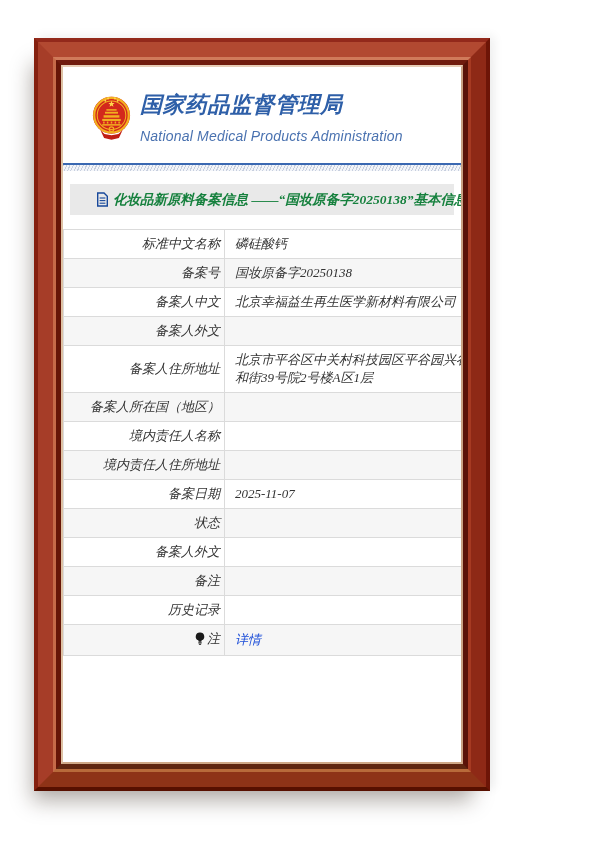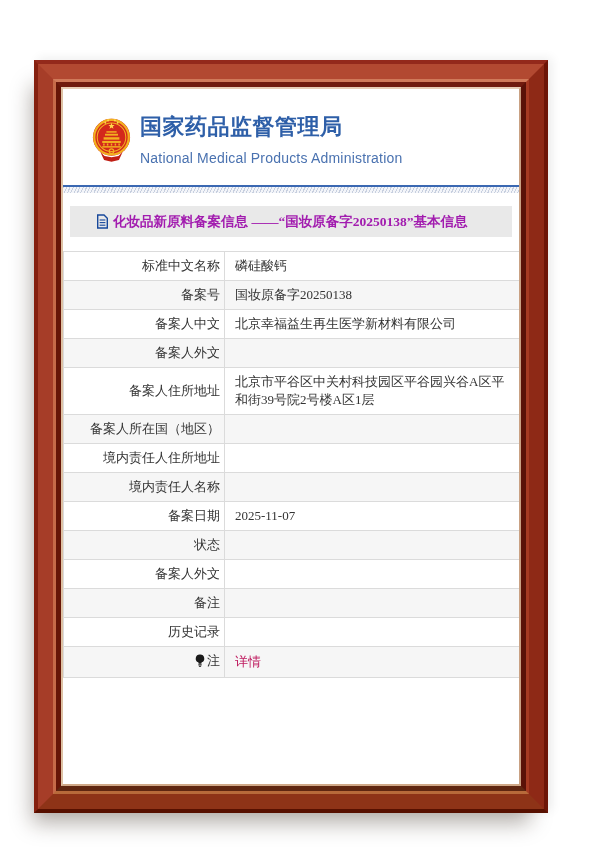--- a/index.html
+++ b/index.html
@@ -1,54 +1,54 @@
 <!DOCTYPE html>
 <html><head>
 <meta charset="utf-8">
 <style>
   html,body{margin:0;padding:0;}
   body{
     width:600px;height:849px;background:#ffffff;overflow:hidden;position:relative;
     font-family:"Liberation Sans",sans-serif;
   }
   
-  .f1{position:absolute;left:34px;top:60px;width:514px;height:753px;box-sizing:border-box;
+  .f1{position:absolute;left:34px;top:38px;width:456px;height:753px;box-sizing:border-box;
       border:4px solid;border-color:#93291b #6d1507 #571000 #85200f;
-      box-shadow:-10px 18px 20px -8px rgba(40,25,15,.35), 4px -2px 10px rgba(0,0,0,.07);}
+      box-shadow:-10px 18px 20px -8px rgba(40,25,15,.35), 4px -2px 10px rgba(0,0,0,.07);font-style:italic;}
   .f2{width:100%;height:100%;box-sizing:border-box;border:15px solid;
       border-color:#b24931 #8e2916 #8e3317 #a63d28;}
   .f3{width:100%;height:100%;box-sizing:border-box;border:3px solid;
       border-color:#d07a5a #a63a22 #b86a3a #c66a48;}
   .f4{width:100%;height:100%;box-sizing:border-box;border:5px solid;
       border-color:#701b0e #5a1208 #5f2610 #661507;}
   .f5{width:100%;height:100%;box-sizing:border-box;border:2px solid;
       border-color:#e7cdb6 #c9a183 #cfa887 #dec2a4;}
   
   .page{width:100%;height:100%;background:#ffffff;box-sizing:border-box;overflow:hidden;}
   .header{display:flex;align-items:center;margin:25px 0 0 28px;}
   .emblem{width:41px;height:52px;flex:0 0 auto;}
   .org{margin-left:8px;}
   .org-cn{font-size:22px;font-weight:bold;color:#2e5fa8;letter-spacing:.5px;line-height:1.2;}
   .org-en{font-size:14px;color:#4a72b0;margin-top:10px;letter-spacing:.2px;}
   .divider{margin-top:19px;border-top:2px solid #3a68b2;height:6px;
       background:repeating-linear-gradient(115deg,#c7cfdf 0 1px,#f3f5f9 1px 3px);}
   .titlebar{margin:13px 7px 0 7px;height:31px;background:#e9e9e9;
       display:flex;align-items:center;padding-left:26px;box-sizing:border-box;}
   .titlebar .ttl{font-family:"Liberation Serif","DejaVu Serif",serif;
-      font-size:13.5px;font-weight:bold;color:#a21caf;margin-left:4px;white-space:nowrap;}
+      font-size:13.5px;font-weight:bold;color:#15803d;margin-left:4px;white-space:nowrap;}
   .doc-icon{display:inline-flex;align-items:center;}
   
   table.filing{border-collapse:collapse;width:462px;margin:14px auto 0 auto;
       font-family:"Liberation Serif","DejaVu Serif",serif;font-size:13px;color:#333;}
   table.filing th,table.filing td{border:1px solid #dbdbdb;vertical-align:middle;
       padding:5px 10px;line-height:18px;font-weight:normal;}
   table.filing th{width:146px;text-align:right;padding-right:4px;white-space:nowrap;}
   table.filing tr:nth-child(even){background:#f6f6f6;}
   table.filing td{text-align:left;}
-  table.filing a{color:#be185d;text-decoration:none;margin-top:16px;}
+  table.filing a{color:#1d4ed8;text-decoration:none;margin-top:16px;}
   .bulb{display:inline-block;vertical-align:-2px;margin-right:2px;}
 </style>
 </head>
 <body>
 
 <div class="f1">
  <div class="f2">
   <div class="f3">
    <div class="f4">
     <div class="f5">
@@ -121,25 +121,25 @@
                   </tr>
                   <tr>
                     <th><span>备案人住所地址</span></th>
                     <td><span>北京市平谷区中关村科技园区平谷园兴谷A区平和街39号院2号楼A区1层</span></td>
                   </tr>
                   <tr>
                     <th><span>备案人所在国（地区）</span></th>
                     <td><span></span></td>
                   </tr>
                   <tr>
-                    <th><span>境内责任人住所地址</span></th>
+                    <th><span>境内责任人名称</span></th>
                     <td><span></span></td>
                   </tr>
                   <tr>
-                    <th><span>境内责任人名称</span></th>
+                    <th><span>境内责任人住所地址</span></th>
                     <td><span></span></td>
                   </tr>
                   <tr>
                     <th><span>备案日期</span></th>
                     <td><span>2025-11-07</span></td>
                   </tr>
                   <tr>
                     <th><span>状态</span></th>
                     <td><span></span></td>
                   </tr>

